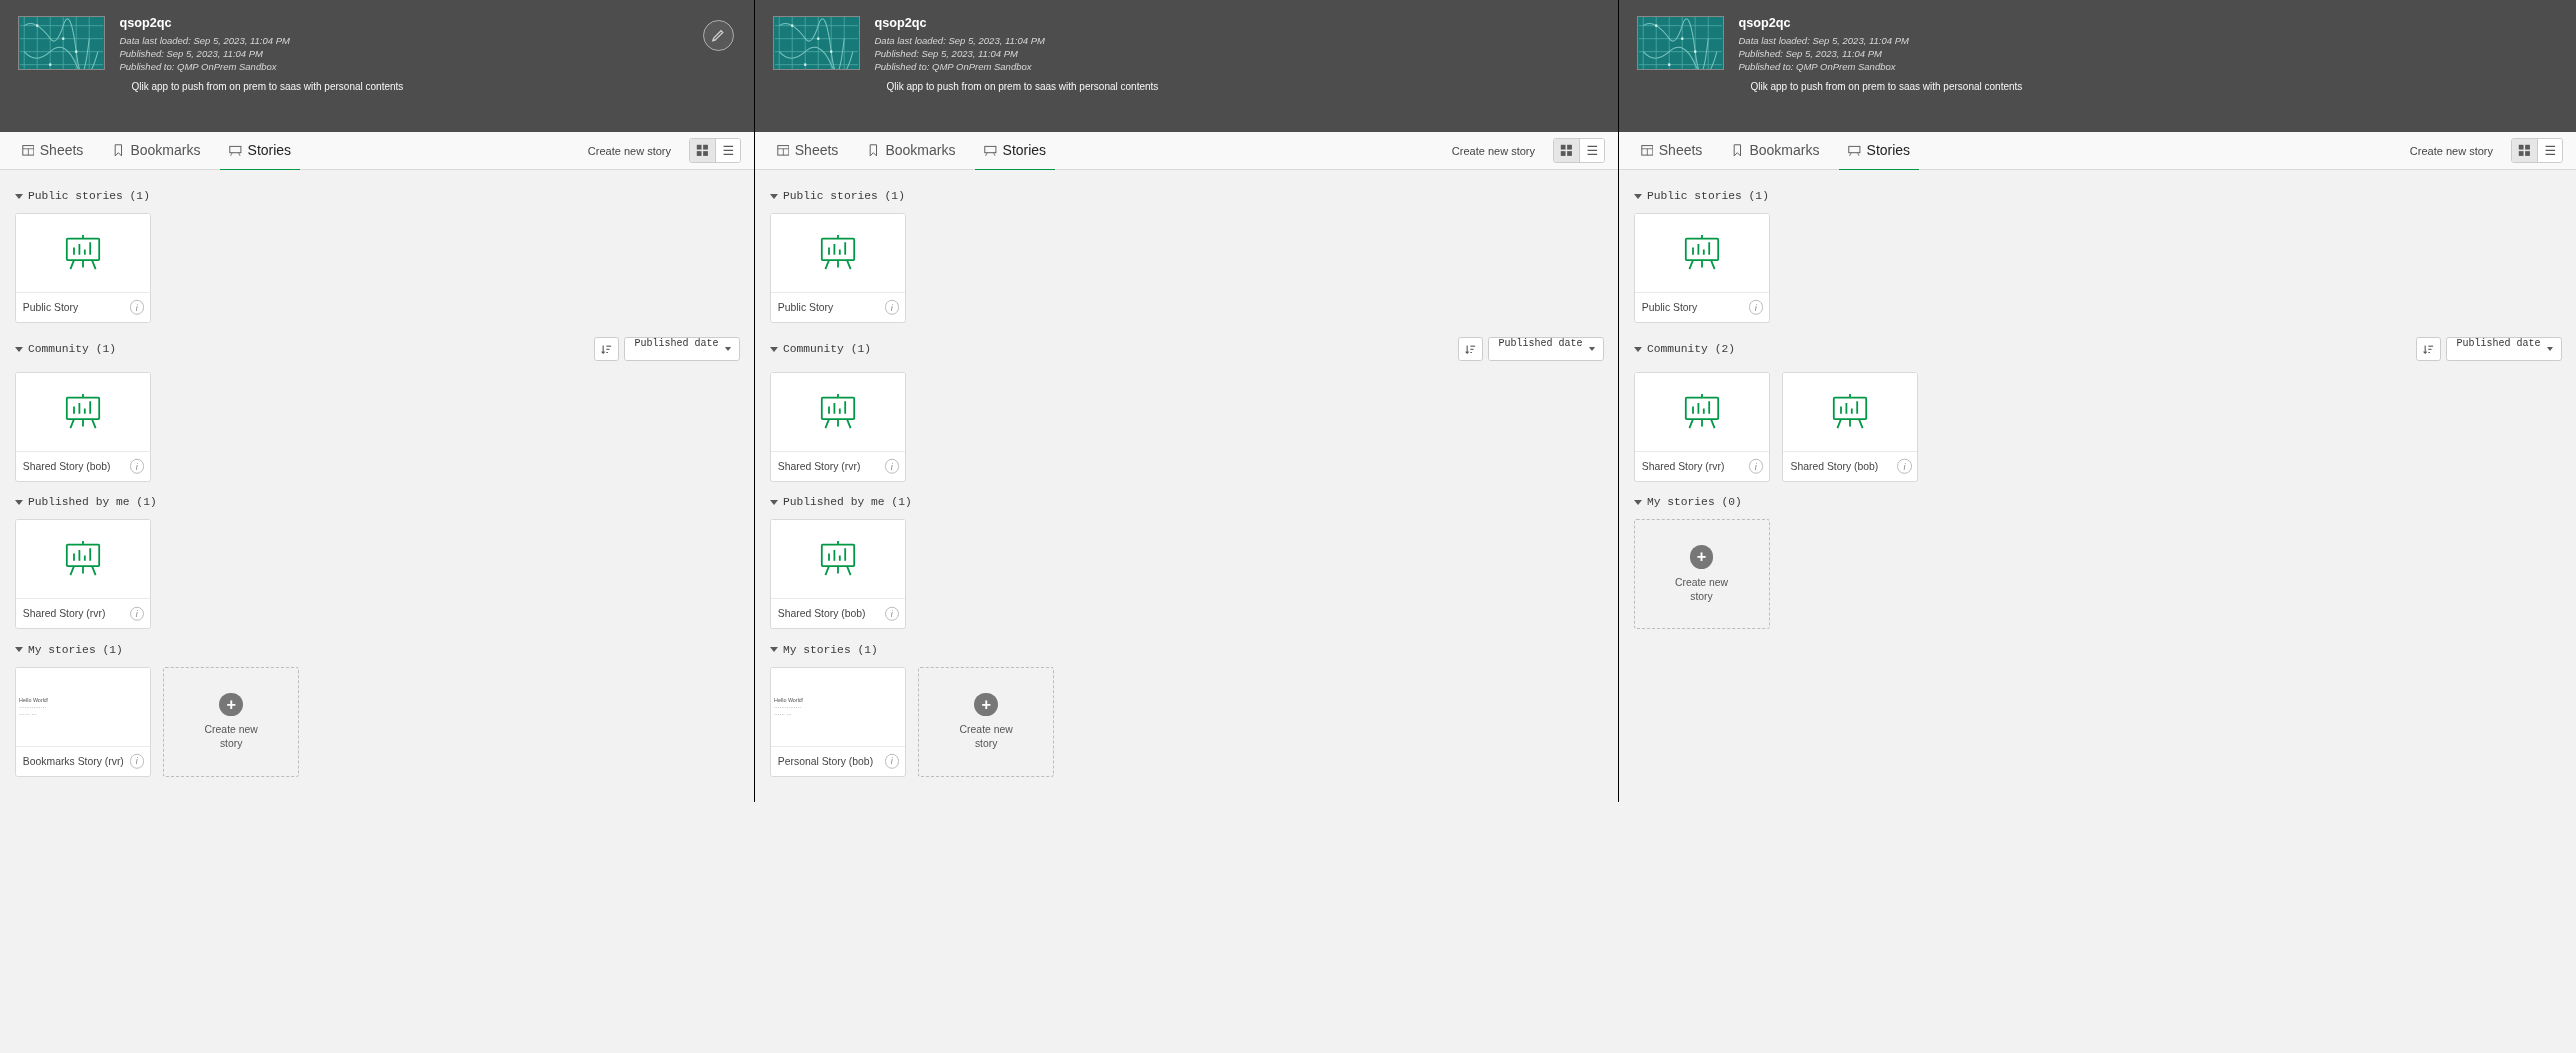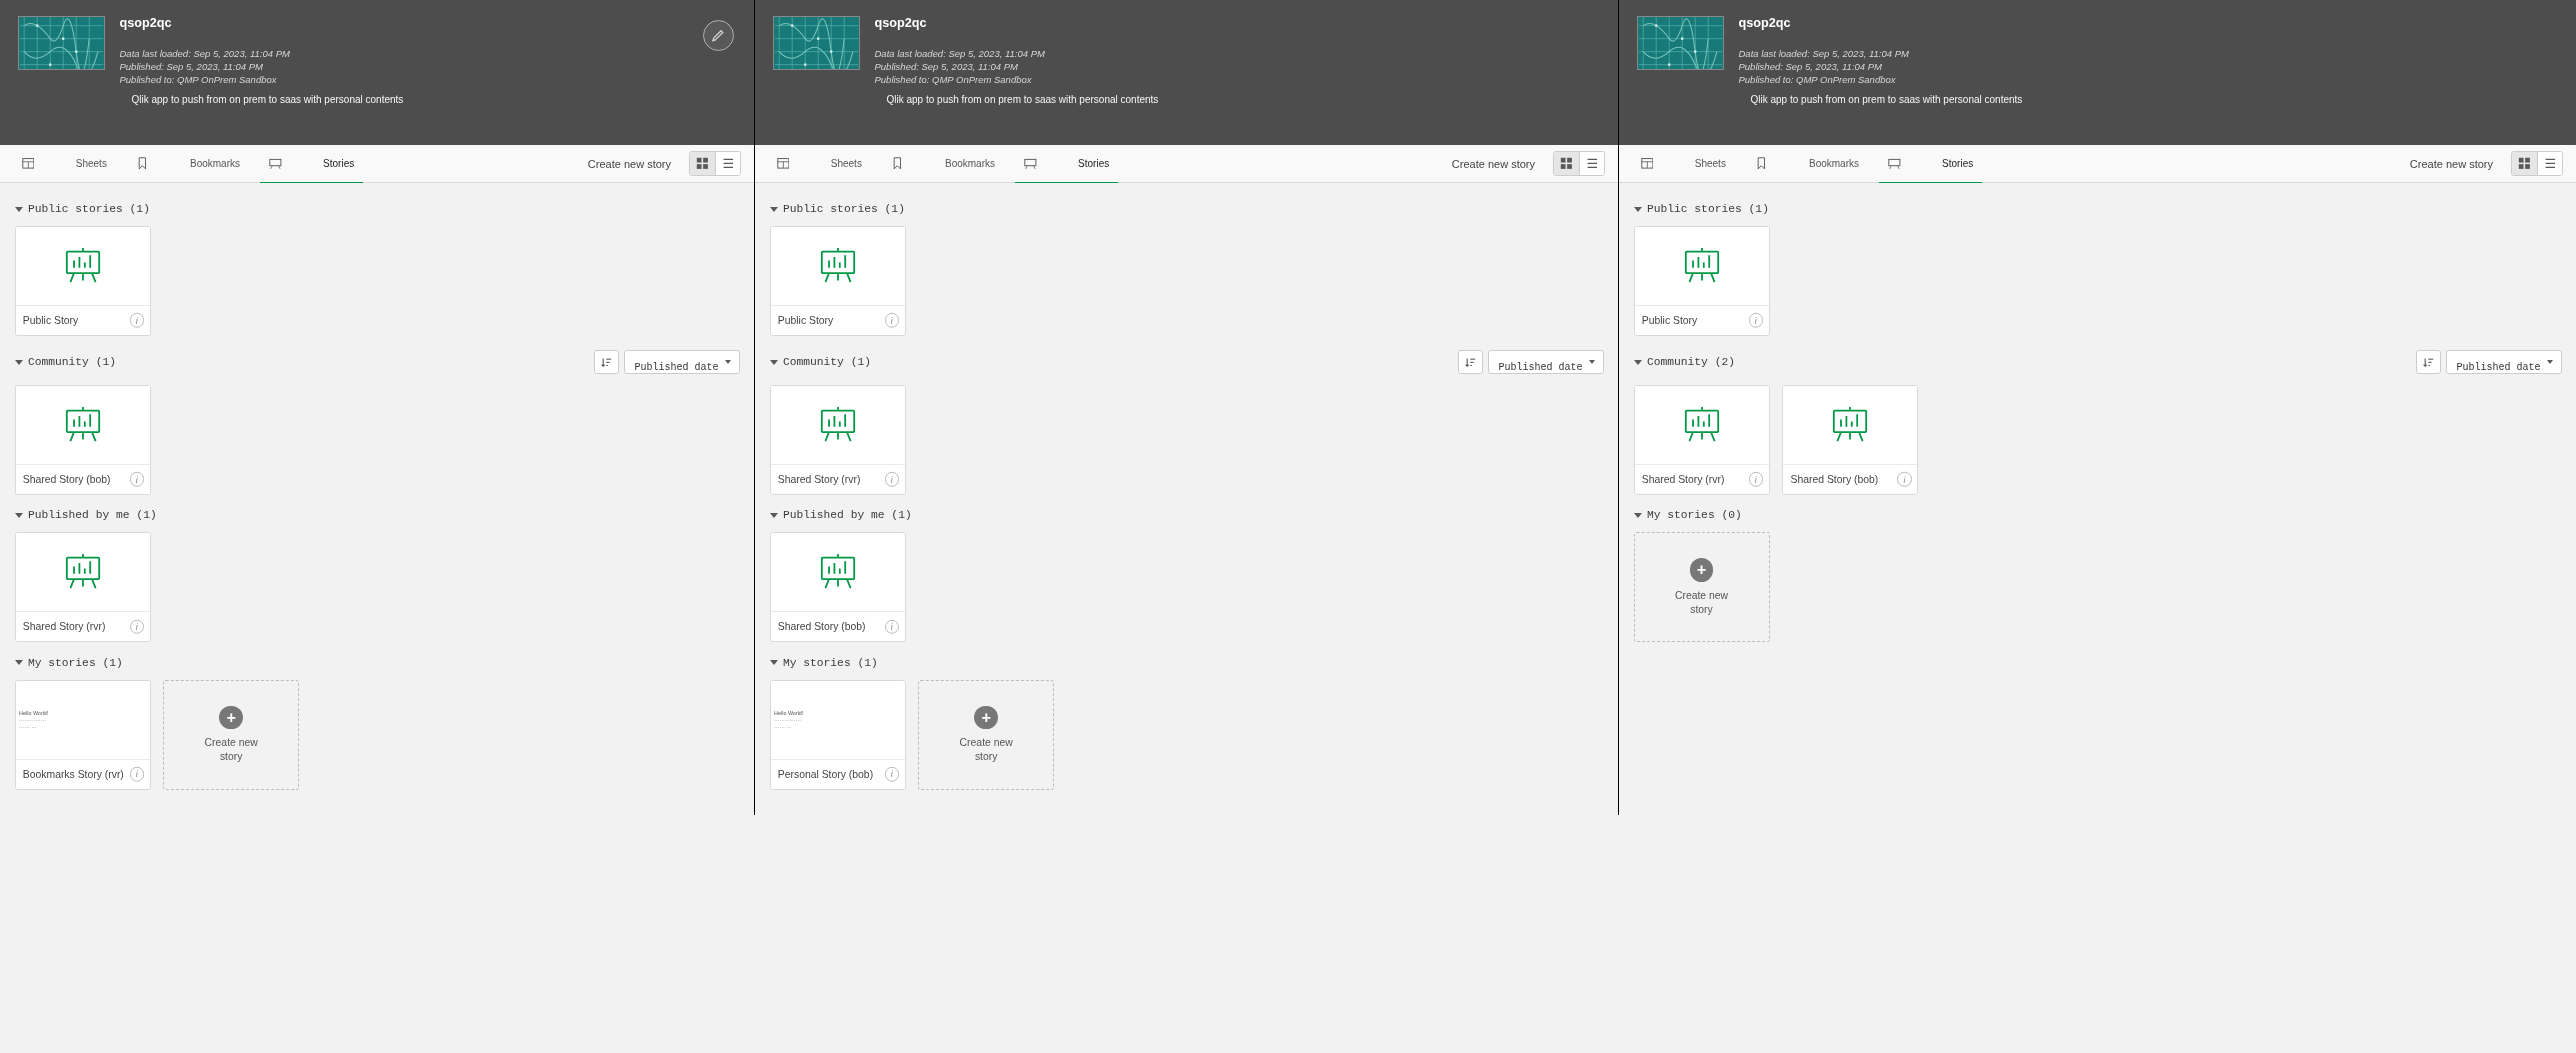--- a/index.html
+++ b/index.html
@@ -32,21 +32,21 @@
   }
   .thumb {
     width: 87px; height: 54px;
     background: #1a7a7a;
     border: 0.9px solid #888;
     margin-right: 14.5px;
     position: relative;
     overflow: hidden;
   }
   .thumb svg { width: 100%; height: 100%; display: block; }
-  .app-title { font-size: 12.7px; font-weight: 600; margin-bottom: 18px; }
+  .app-title { font-size: 12.7px; font-weight: 600; margin-bottom: 5px; }
   .app-meta { font-size: 9.5px; font-style: italic; color: #d7d7d7; line-height: 1.35; }
   .app-desc { font-size: 10px; margin-top: 7.3px; color: #f7f7f7; padding-left: 12px; }
   .edit-btn {
     position: absolute;
     right: 20px; top: 20px;
     width: 31px; height: 31px;
     border: 1.4px solid #b0b0b0;
     border-radius: 50%;
     background: #595959;
     display: flex; align-items: center; justify-content: center;
@@ -65,22 +65,21 @@
   }
   .tab {
     display: flex;
     align-items: center;
     height: 38px;
     padding: 0 9px;
     margin-right: 11px;
     cursor: pointer;
     border-bottom: 1.8px solid transparent;
     color: #555;
-    font-size: 10px;
-    gap: 36px;
+    font-size: 14px;
   }
   .tab svg { width: 12.7px; height: 12.7px; margin-right: 5.4px; }
   .tab.active { border-bottom-color: #009845; color: #222; align-items: center; }
   .tabs-spacer { flex: 1; }
   .create-story-link {
     font-size: 11px; color: #444; cursor: pointer;
     padding: 0 11px;
     text-align: right;
   }
   .view-toggle {
@@ -127,21 +126,21 @@
     display: flex; align-items: center; justify-content: center;
     margin-right: 5.4px; cursor: pointer;
   }
   .sort-select {
     height: 23.6px;
     border: 0.9px solid #ccc; border-radius: 2.7px;
     background: #fff;
     padding: 0 20px 0 9px;
     font-size: 10px;
     position: relative;
-    display: flex; align-items: flex-end; cursor: pointer;
+    display: flex; align-items: flex-start; cursor: pointer;
   }
   .sort-select::after {
     content: "";
     position: absolute; right: 7.3px; top: 50%;
     transform: translateY(-50%);
     width: 0; height: 0;
     border-left: 3.6px solid transparent;
     border-right: 3.6px solid transparent;
     border-top: 4.5px solid #595959;
   }

